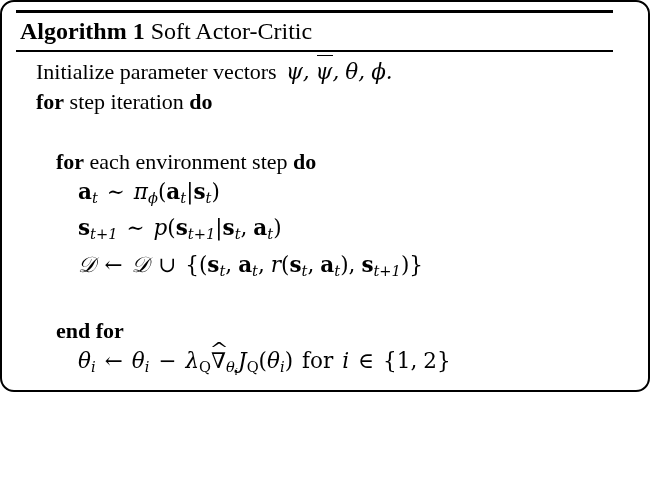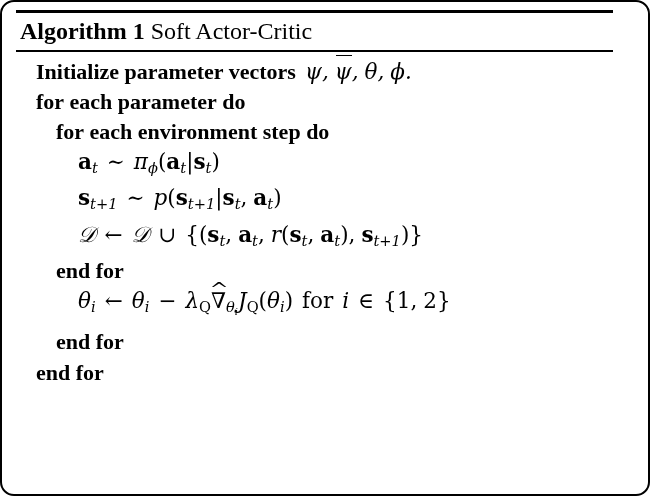--- a/index.html
+++ b/index.html
@@ -14,21 +14,21 @@
     font-family: "Liberation Serif", "DejaVu Serif", serif;
     color: #000000;
   }
 
   
   #page-frame {
     position: absolute;
     left: 0;
     top: 0;
     width: 650px;
-    height: 496px;
+    height: 392px;
     box-sizing: border-box;
     border: 2px solid #000000;
     border-radius: 14px;
     background: #ffffff;
     overflow: hidden;
   }
 
   
   #algorithm-block {
     position: absolute;
@@ -66,25 +66,25 @@
     padding-bottom: 5px;
   }
 
   .alg-line {
     font-size: 22px;
     line-height: 30.2px;
     white-space: nowrap;
     padding-left: 4px;
   }
   .alg-line.indent-1 { padding-left: 20px; }
-  .alg-line.indent-2 { padding-left: 40px; }
+  .alg-line.indent-2 { padding-left: 40px; margin-top: 30px; }
   .alg-line.indent-3 { padding-left: 62px; }
 
   .kw { font-weight: bold; }
-  .txt { font-weight: bold; text-align: center; }
+  .txt { font-weight: normal; text-align: center; }
 
   
   .math {
     font-family: "DejaVu Serif", "Liberation Serif", serif;
     font-style: italic;
     font-size: 21.5px;
   }
   .math .up { font-style: normal; }
   .math .bf { font-weight: bold; font-style: normal; }
   .math .op { font-style: normal; }
@@ -143,21 +143,21 @@
 
     <div class="rule-thin"></div>
 
     <div id="algorithm-body">
 
       <div class="alg-line indent-1">
         <span class="txt">Initialize parameter vectors</span><span class="sp-w"></span><span class="math">ψ,<span class="sp"></span><span class="bar">ψ</span>,<span class="sp"></span>θ,<span class="sp"></span>ϕ.</span>
       </div>
 
       <div class="alg-line indent-1">
-        <span class="kw">for</span><span class="txt">&nbsp;</span><span class="txt">each parameter</span><span class="txt">&nbsp;</span><span class="kw">do</span>
+        <span class="kw">for</span><span class="txt">&nbsp;</span><span class="txt">step iteration</span><span class="txt">&nbsp;</span><span class="kw">do</span>
       </div>
 
       <div class="alg-line indent-2">
         <span class="kw">for</span><span class="txt">&nbsp;</span><span class="txt">each environment step</span><span class="txt">&nbsp;</span><span class="kw">do</span>
       </div>
 
       <div class="alg-line indent-3">
         <span class="math"><span class="bf">a</span><sub>t</sub><span class="sp-w"></span><span class="op">∼</span><span class="sp-w"></span>π<sub>ϕ</sub><span class="op">(</span><span class="bf">a</span><sub>t</sub><span class="op">|</span><span class="bf">s</span><sub>t</sub><span class="op">)</span></span>
       </div>
 

